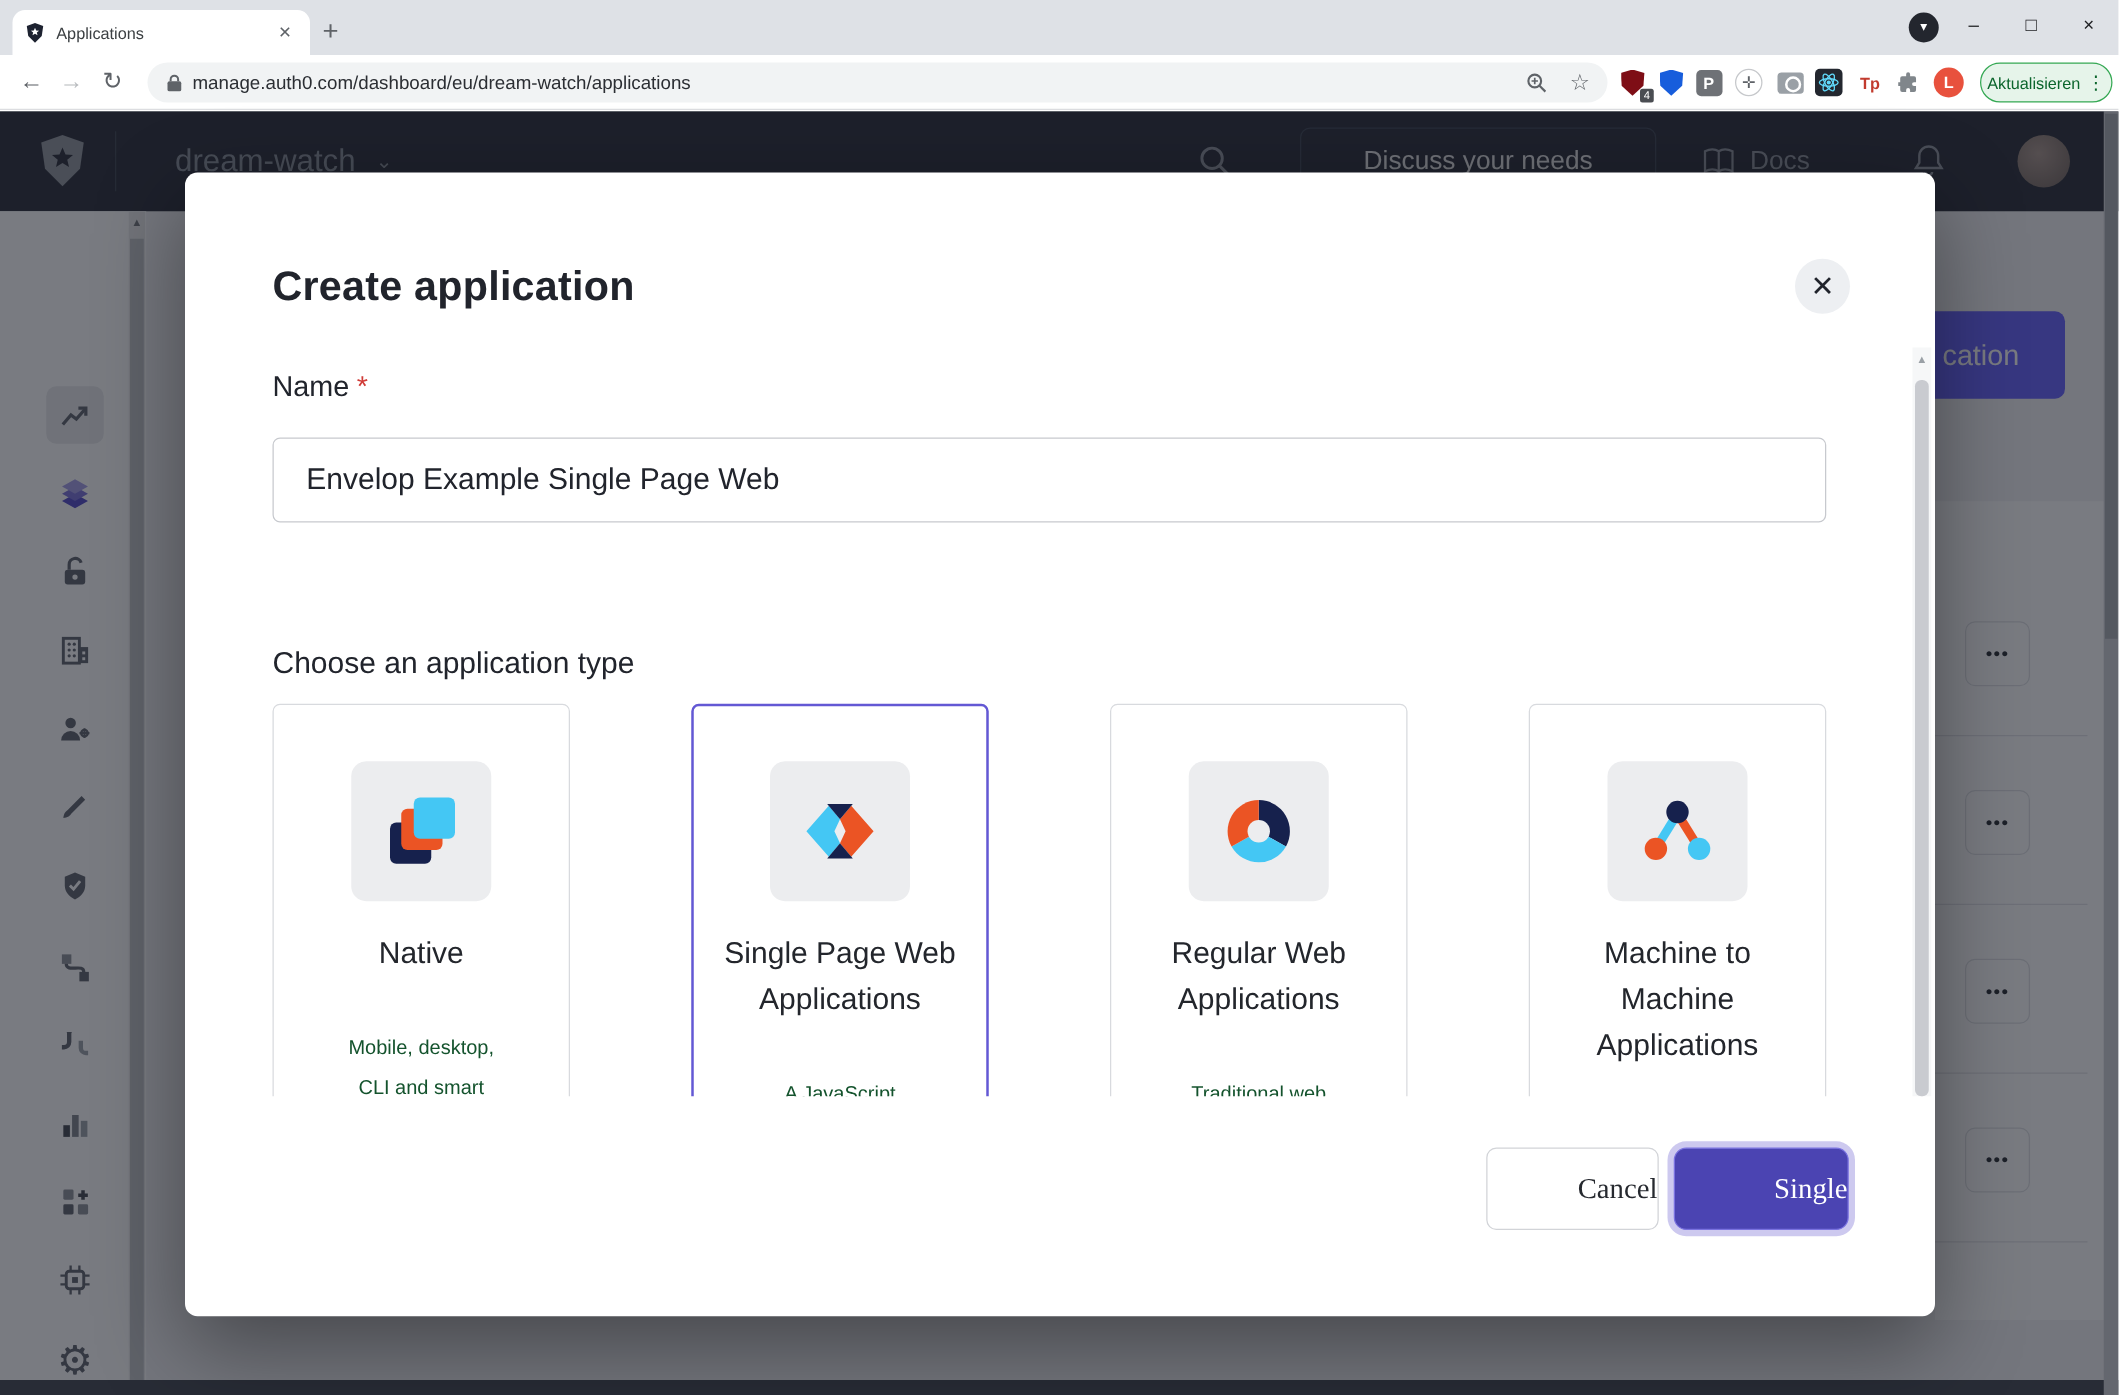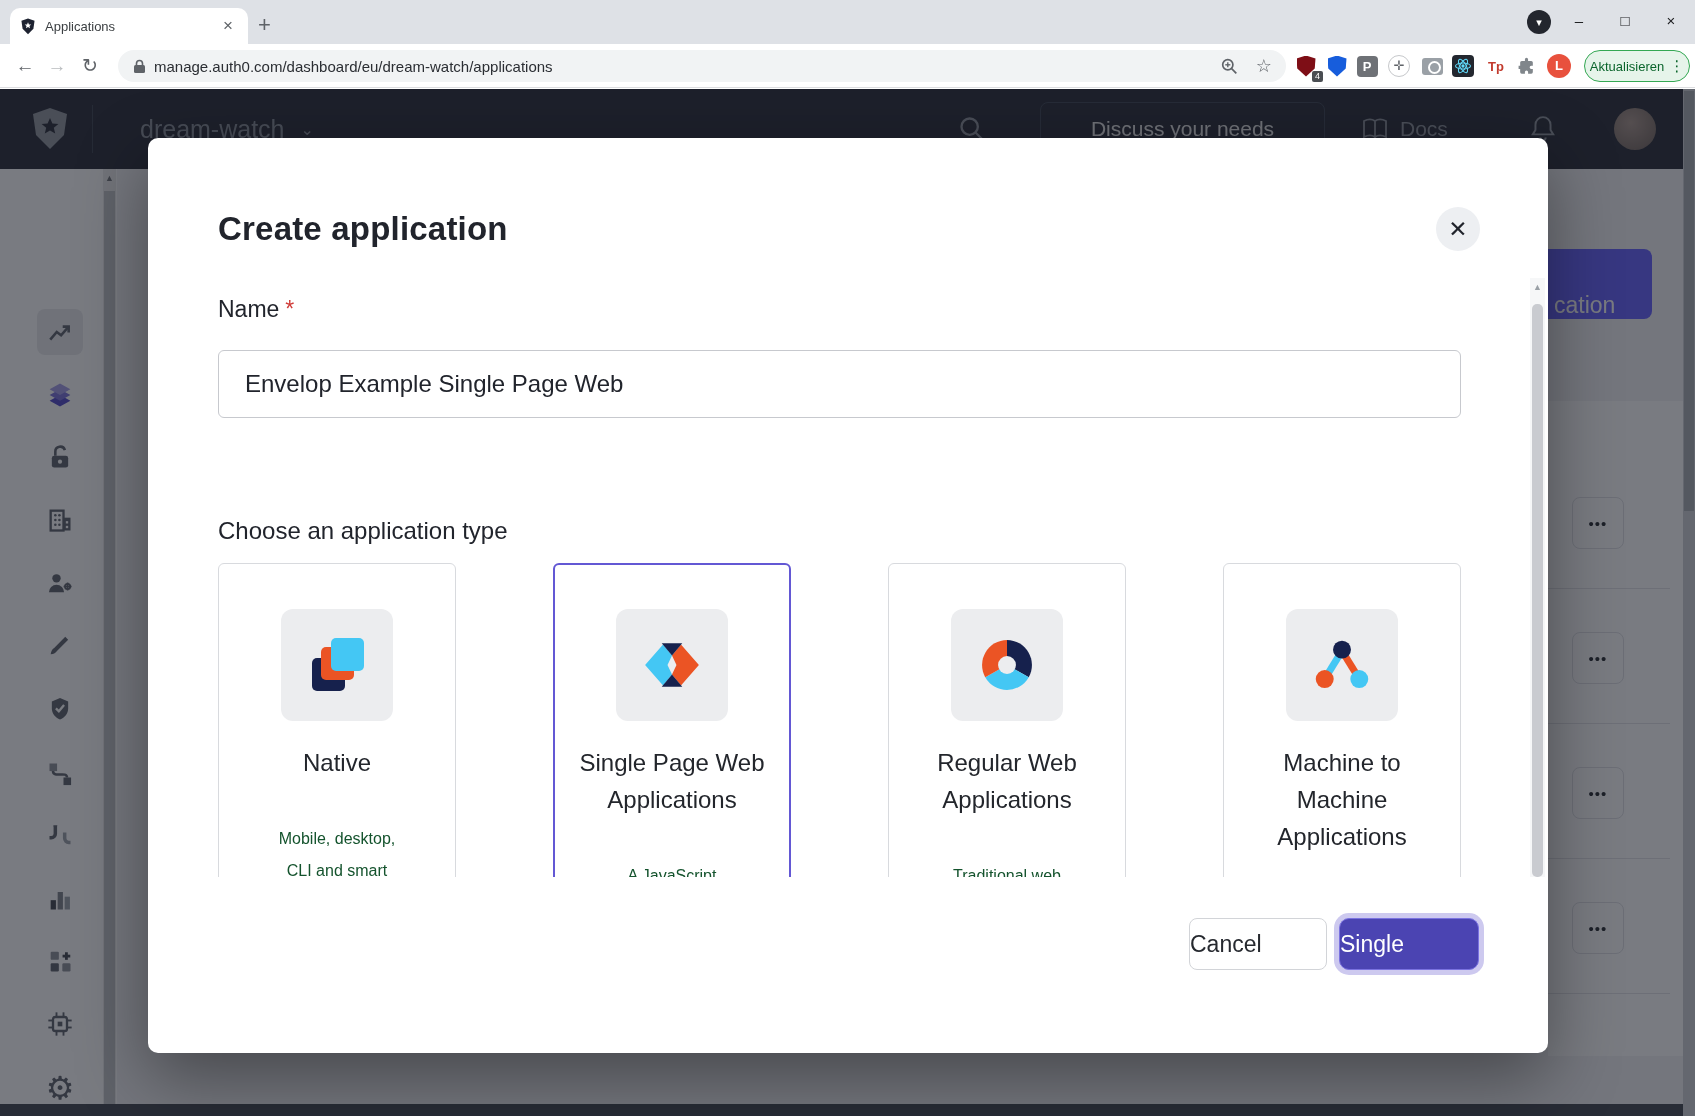--- a/index.html
+++ b/index.html
@@ -49,21 +49,21 @@
   .hbtn-discuss { position:absolute; left:1040px; top:13px; width:285px; height:54px; border:1px solid #3a4150; border-radius:8px; color:#e5e5e5; font-size:21px; display:flex; align-items:center; justify-content:center; }
   .hdocs { position:absolute; left:1362px; top:0; height:80px; display:flex; align-items:center; gap:12px; color:#8d929b; font-size:21px; }
   .avatar { position:absolute; left:1614px; top:19px; width:42px; height:42px; border-radius:50%; background:radial-gradient(circle at 40% 35%, #a8948a, #6c5f58); }
 
   .sidebar { position:absolute; left:0; top:80px; width:117px; height:947px; background:#ffffff; }
   .sb-item { position:absolute; left:37px; width:46px; height:46px; display:flex; align-items:center; justify-content:center; }
   .sb-item.active-bg { background:#e9eaec; border-radius:8px; }
   .sb-scroll { position:absolute; right:1px; top:0; width:13px; height:947px; background:#eceded; }
   .sb-thumb { position:absolute; left:1px; top:22px; width:11px; height:925px; background:#c0c3c7; }
   .sb-arrow { position:absolute; left:0; width:13px; text-align:center; font-size:9px; color:#707478; }
-  .bg-create-btn { position:absolute; left:1548px; top:160px; width:104px; height:70px; background:#635dff; border-radius:0 8px 8px 0; color:#fff; font-size:23px; display:flex; align-items:flex-end; }
+  .bg-create-btn { position:absolute; left:1548px; top:160px; width:104px; height:70px; background:#635dff; border-radius:0 8px 8px 0; color:#fff; font-size:23px; display:flex; align-items:center; }
   .bg-table { position:absolute; left:1548px; top:312px; width:135px; height:655px; background:#ffffff; }
   .row-div { position:absolute; left:1548px; width:122px; height:1px; background:#e2e3e6; }
   .dots-btn { position:absolute; left:1572px; width:52px; height:52px; background:#fff; border:1px solid #dfe1e4; border-radius:8px; color:#23262c; font-size:15px; letter-spacing:1px; display:flex; align-items:center; justify-content:center; }
   .page-scrollbar { position:absolute; right:0; top:0; width:12px; height:1027px; background:#ced0d4; }
   .page-thumb { position:absolute; left:1px; top:2px; width:10px; height:420px; background:#a8abb0; }
   .bottom-strip { position:absolute; left:0; top:1015px; width:1695px; height:12px; background:#3f434c; }
 
   .overlay { position:absolute; inset:0; background:rgba(24,28,38,0.58); z-index:5; }
 
   
@@ -78,21 +78,21 @@
   .f-choose { position:absolute; left:70px; top:379px; font-size:24px; color:#21242c; }
   .cards { position:absolute; left:70px; top:425px; width:1243px; height:420px; display:flex; justify-content:space-between; }
   .card { width:238px; height:420px; border:1px solid #d8dade; border-radius:6px; background:#fff; padding-top:45px; text-align:center; }
   .card.selected { border:2px solid #6358d4; padding-top:44px; }
   .tile { width:112px; height:112px; border-radius:12px; background:#ecedef; margin:0 auto; display:flex; align-items:center; justify-content:center; }
   .card-title { margin-top:23px; font-size:24px; line-height:37px; color:#23262c; }
   .card-desc { margin-top:42px; font-size:16px; line-height:32px; color:#14532d; }
   .m-scroll { position:absolute; left:1382px; top:140px; width:15px; height:599px; background:#f6f7f8; }
   .m-scroll .arr { position:absolute; left:0; top:4px; width:15px; text-align:center; font-size:9px; color:#9aa0a6; }
   .m-thumb { position:absolute; left:2px; top:26px; width:11px; height:573px; background:#c9cbd0; border-radius:5px; }
-  .btn { position:absolute; top:780px; height:52px; border-radius:8px; font-size:23px; display:flex; align-items:center; justify-content:flex-start; font-family:Liberation Sans, sans-serif; }
+  .btn { position:absolute; top:780px; height:66px; border-radius:8px; font-size:23px; display:flex; align-items:center; justify-content:flex-end; font-family:Liberation Serif, serif; }
   .btn-cancel { left:1041px; width:138px; background:#fff; border:1px solid #d2d4d8; color:#26292f; }
   .btn-create { left:1191px; width:140px; background:#4b44b2; border:1px solid #7a72e0; color:#fff; box-shadow:0 0 0 5px #cdc9ef; border-radius:10px; }
 </style>
 </head>
 <body>
 
 <div class="stage">
 
   <div class="tabstrip">
     <div class="tab">

